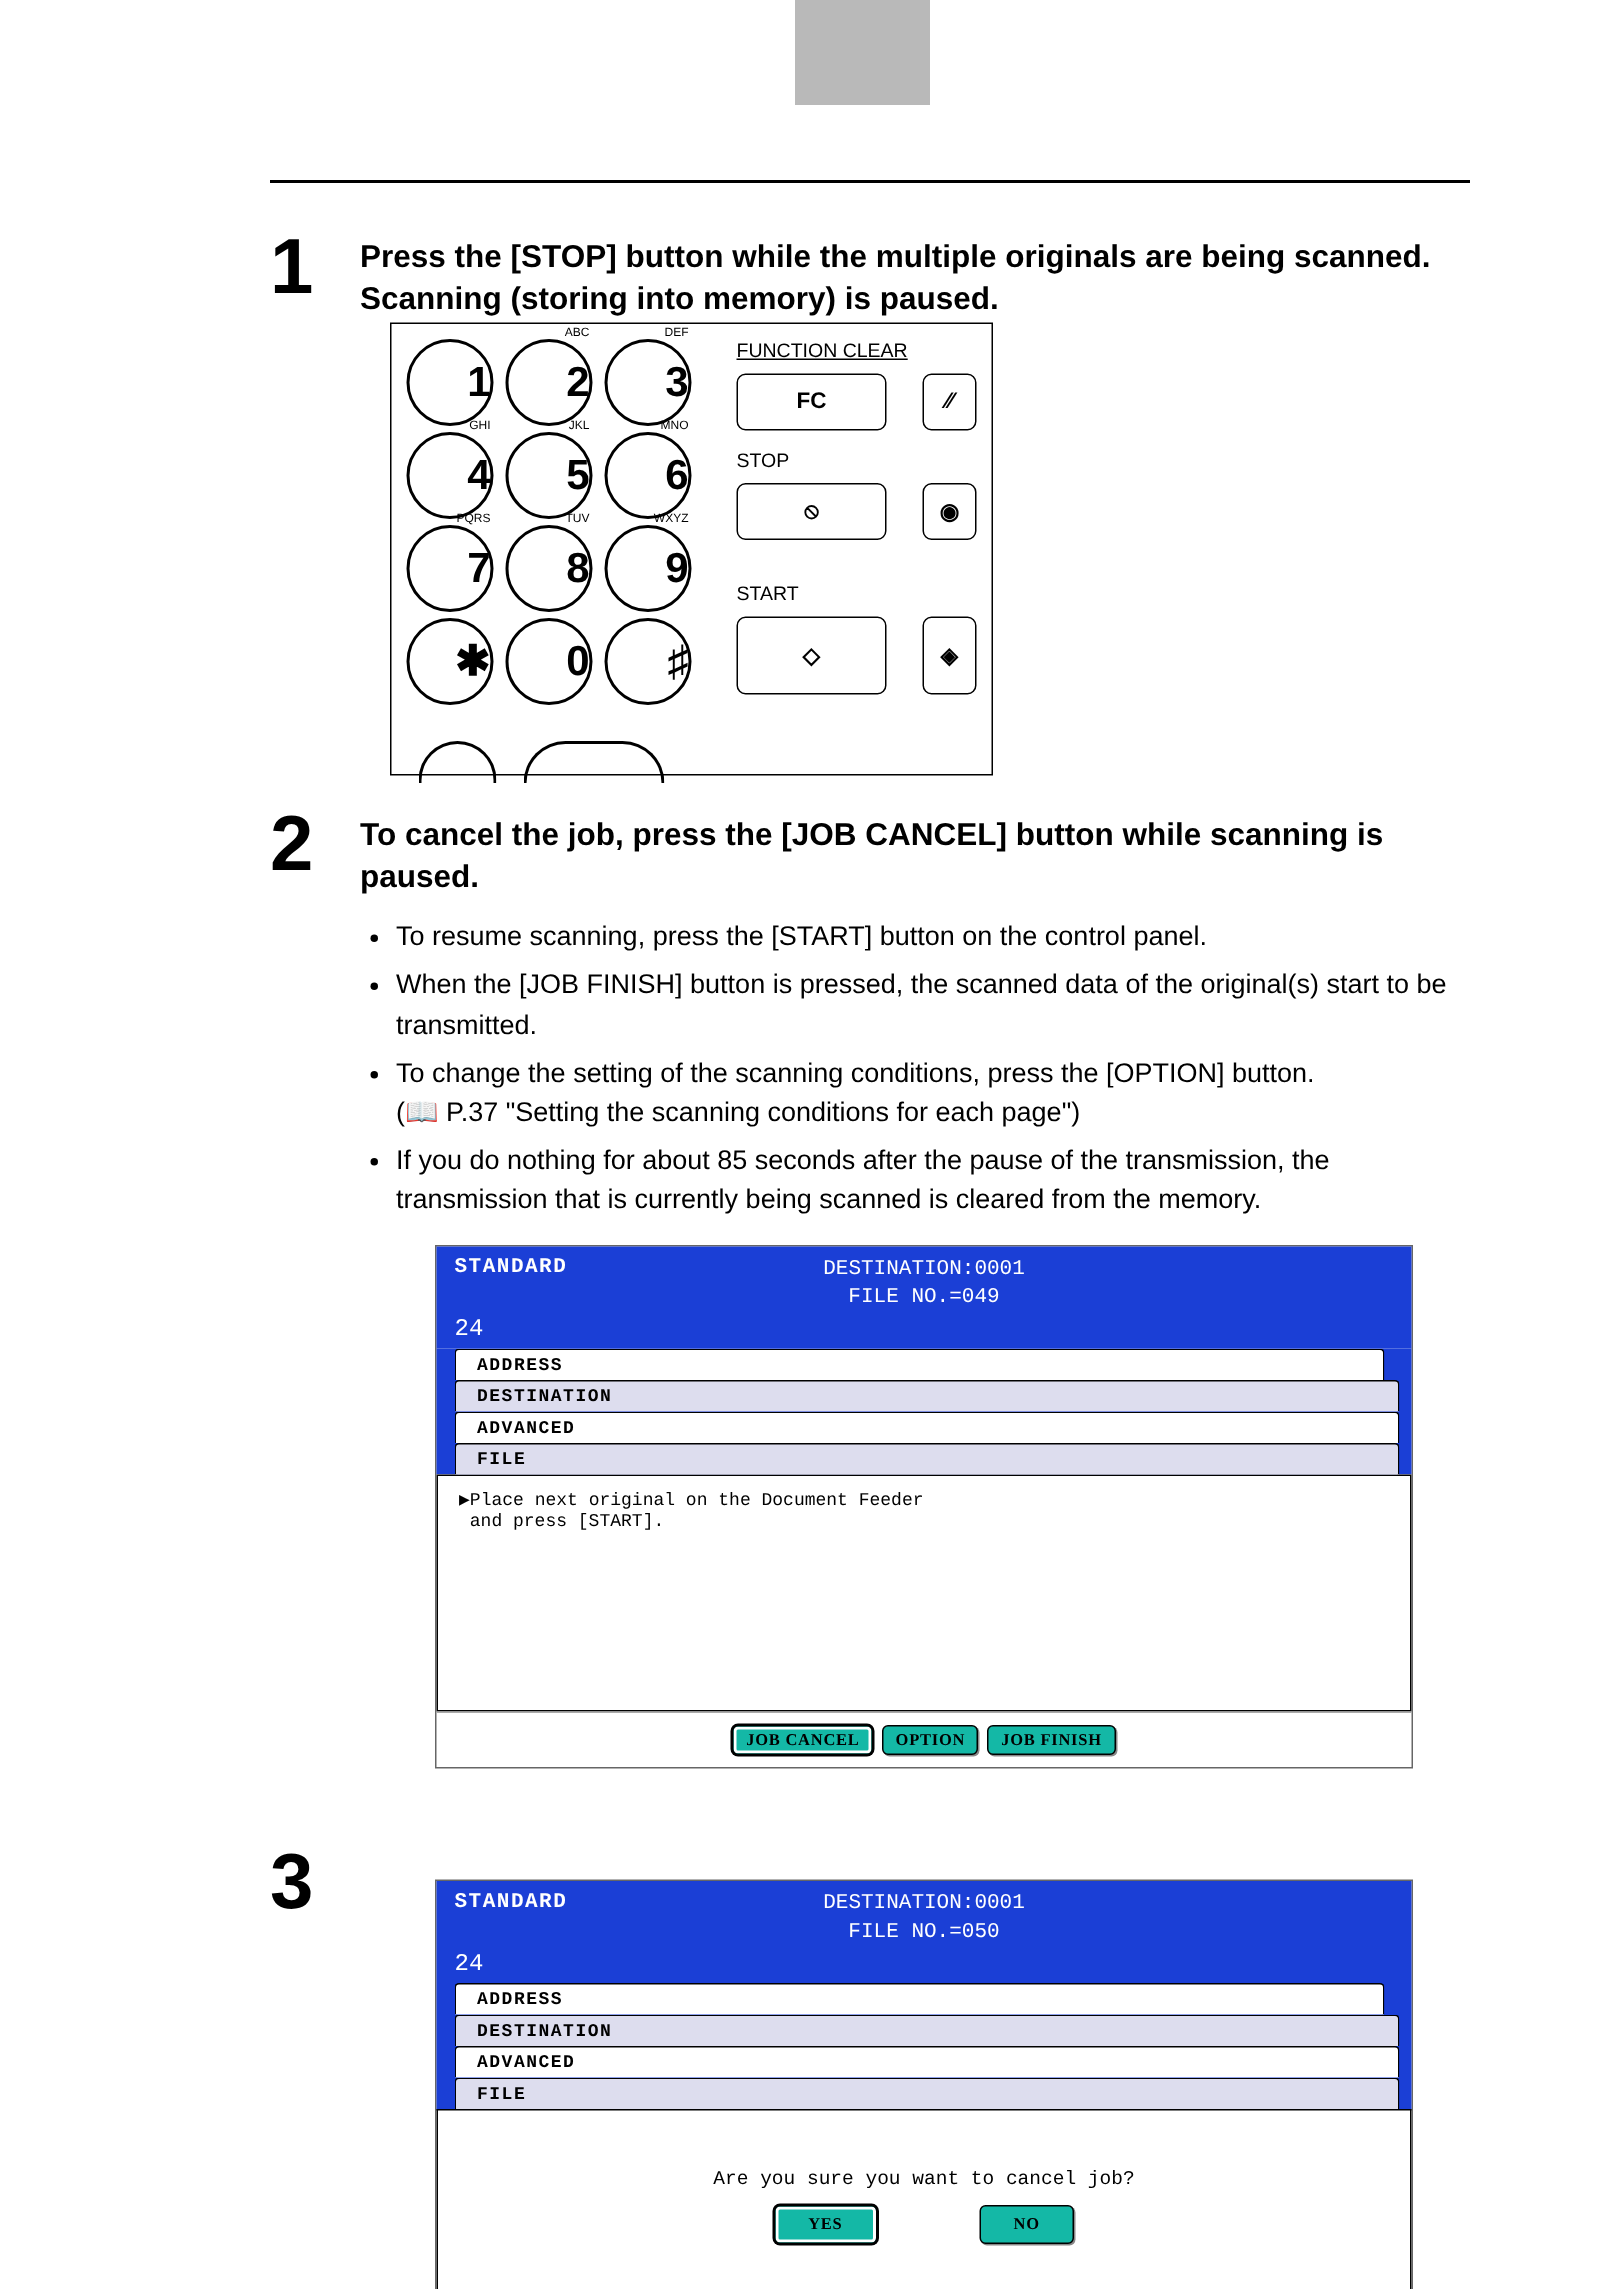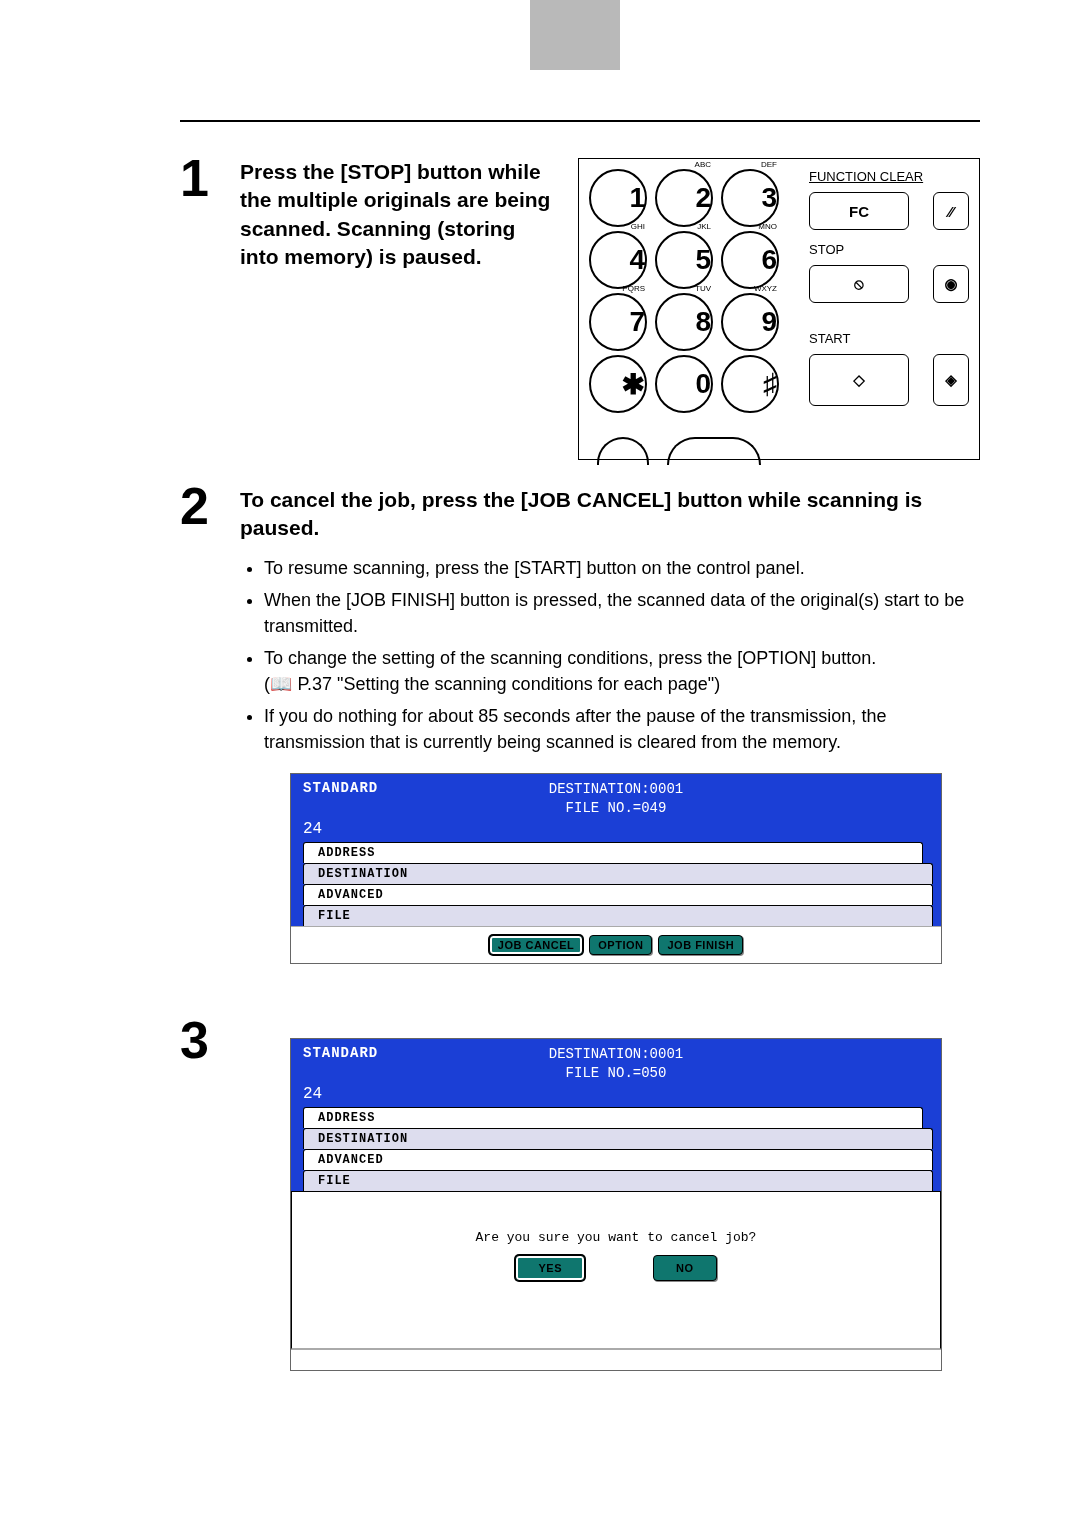--- a/index.html
+++ b/index.html
@@ -23,21 +23,21 @@
     font-size:52px; font-weight:bold; width:60px; flex-shrink:0;
     line-height:1; font-family: Arial, sans-serif;
   }
   .step-body { flex:1; padding-top:6px; }
   .step-title { font-size:21px; font-weight:bold; line-height:1.35; }
   .step-bullets { list-style:disc; padding-left:24px; margin:12px 0 0 0; font-size:18px; line-height:1.45; }
   .step-bullets li { margin-bottom:6px; }
   .ref { display:inline-block; }
 
   
-  .panel-wrap { display:flex; }
+  .panel-wrap { display:flex;flex-direction:column; }
   .panel {
     border:1.5px solid #000; width:380px; height:280px; padding:10px;
     flex-shrink:0; position:relative; margin-left:20px;
   }
   .kp {
     display:grid; grid-template-columns:repeat(3,58px); grid-auto-rows:58px;
     gap:4px 8px;
   }
   .key {
     border:2.5px double #000; border-radius:50%;
@@ -84,21 +84,21 @@
   .lcd-tab.addr { background:#fff; border-right:1px solid #000; margin-right:18px;}
   .lcd-body {
     background:#fff; min-height:140px; border:1px solid #000; margin:0; padding:8px 14px 8px 14px;
     font-size:12px;
   }
   .lcd-foot {
     border-top:1px solid #aaa; padding:8px 14px; display:flex; gap:6px; justify-content:center;
   }
   .lcdbtn {
     border:1.5px solid #000; border-radius:4px; padding:3px 8px; font-size:11px; font-weight:bold;
-    font-family:Liberation Sans, sans-serif; letter-spacing:0.5px; background:#0f766e;
+    font-family:Liberation Serif, serif; letter-spacing:0.5px; background:#14b8a6;
     box-shadow: 1px 1px 0 #888;
   }
   .lcdbtn.sel { box-shadow: inset 0 0 0 2px #fff, 0 0 0 1px #000; }
   .confirm { text-align:center; padding:30px 0 10px 0; font-size:13px; }
   .yn { display:flex; justify-content:center; gap:68px; padding-bottom:20px;}
   .yn .lcdbtn { padding:6px 22px; }
 </style>
 </head>
 <body>
 
@@ -210,20 +210,22 @@
             <div>FILE NO.=049</div>
           </div>
           <span class="num">24</span>
         </div>
         <div class="lcd-tabs">
           <div class="lcd-tab addr">ADDRESS</div>
           <div class="lcd-tab inactive">DESTINATION</div>
           <div class="lcd-tab">ADVANCED</div>
           <div class="lcd-tab inactive">FILE</div>
         </div>
+        <div class="lcd-body" style="white-space:pre;">▶Place next original on the Document Feeder
+ and press [START].</div>
         <div class="lcd-foot">
           <div class="lcdbtn sel">JOB CANCEL</div>
           <div class="lcdbtn">OPTION</div>
           <div class="lcdbtn">JOB FINISH</div>
         </div>
       </div>
     </div>
   </div>
 
   <div class="step">

